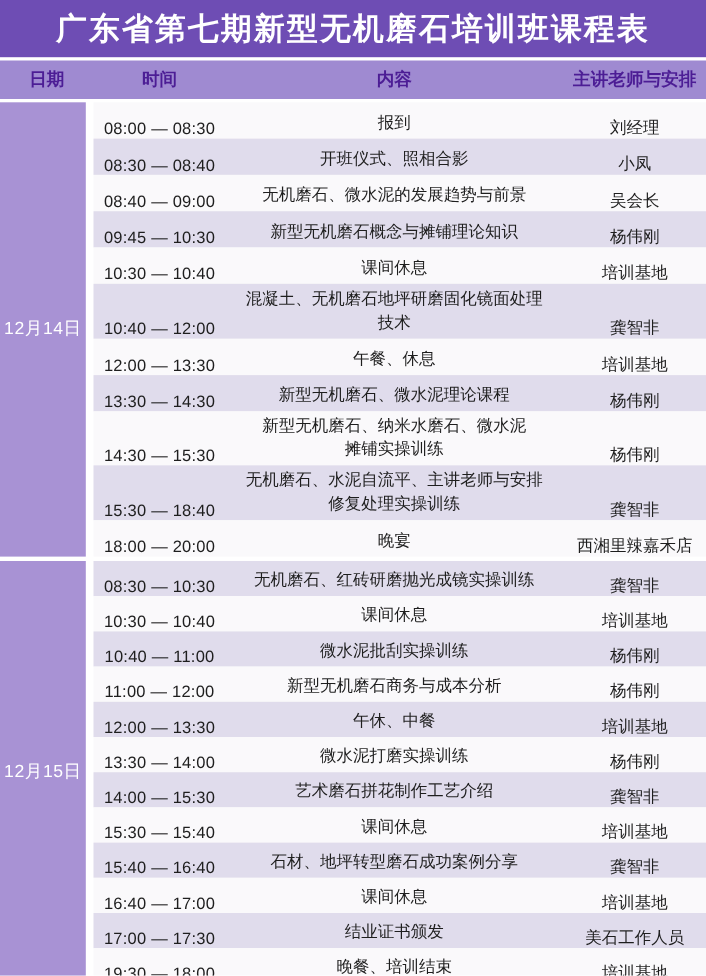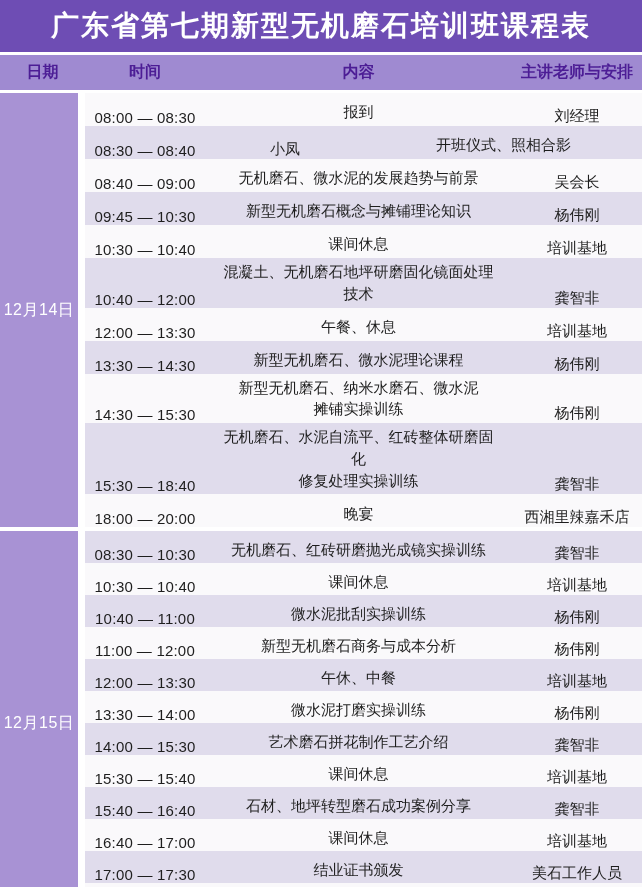--- a/index.html
+++ b/index.html
@@ -70,22 +70,22 @@
     <div class="date-cell">12月14日</div>
     <div class="rows">
   <div class="row">
     <div class="cell time">08:00 — 08:30</div>
     <div class="cell content">报到</div>
     <div class="cell teacher">刘经理</div>
   </div>
 
   <div class="row alt">
     <div class="cell time">08:30 — 08:40</div>
+    <div class="cell content">开班仪式、照相合影</div>
     <div class="cell teacher">小凤</div>
-    <div class="cell content">开班仪式、照相合影</div>
   </div>
 
   <div class="row">
     <div class="cell time">08:40 — 09:00</div>
     <div class="cell content">无机磨石、微水泥的发展趋势与前景</div>
     <div class="cell teacher">吴会长</div>
   </div>
 
   <div class="row alt">
     <div class="cell time">09:45 — 10:30</div>
@@ -119,21 +119,21 @@
 
   <div class="row">
     <div class="cell time">14:30 — 15:30</div>
     <div class="cell content">新型无机磨石、纳米水磨石、微水泥
 摊铺实操训练</div>
     <div class="cell teacher">杨伟刚</div>
   </div>
 
   <div class="row alt">
     <div class="cell time">15:30 — 18:40</div>
-    <div class="cell content">无机磨石、水泥自流平、红砖整体研磨固化
+    <div class="cell content">无机磨石、水泥自流平、主讲老师与安排
 修复处理实操训练</div>
     <div class="cell teacher">龚智非</div>
   </div>
 
   <div class="row">
     <div class="cell time">18:00 — 20:00</div>
     <div class="cell content">晚宴</div>
     <div class="cell teacher">西湘里辣嘉禾店</div>
   </div>
 </div>

